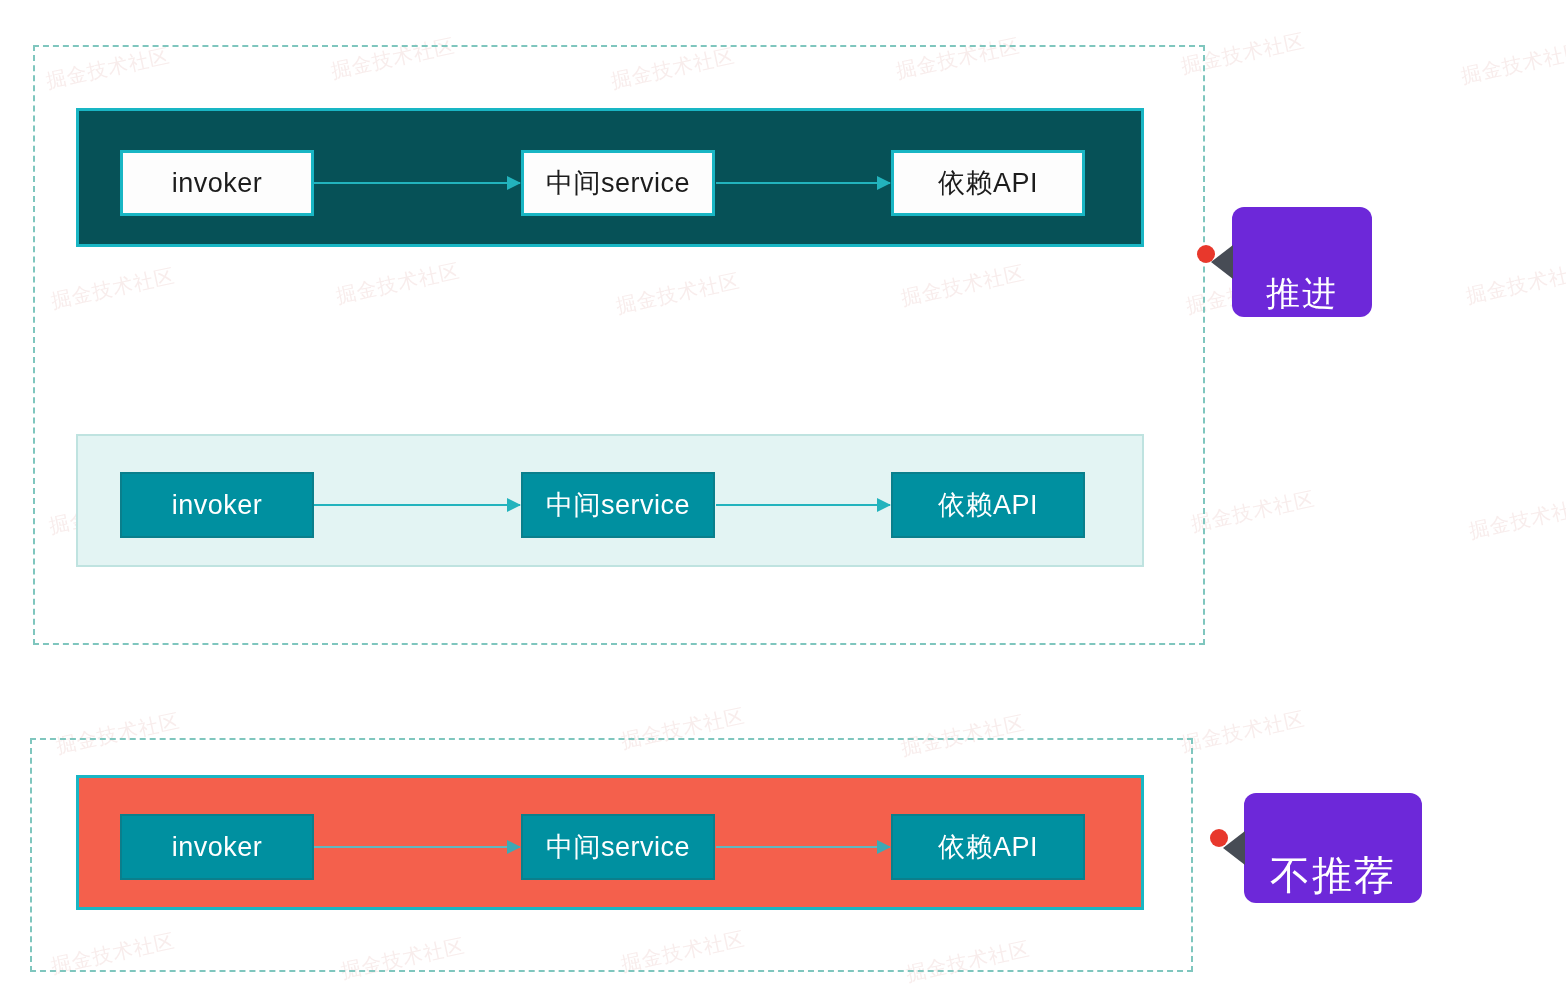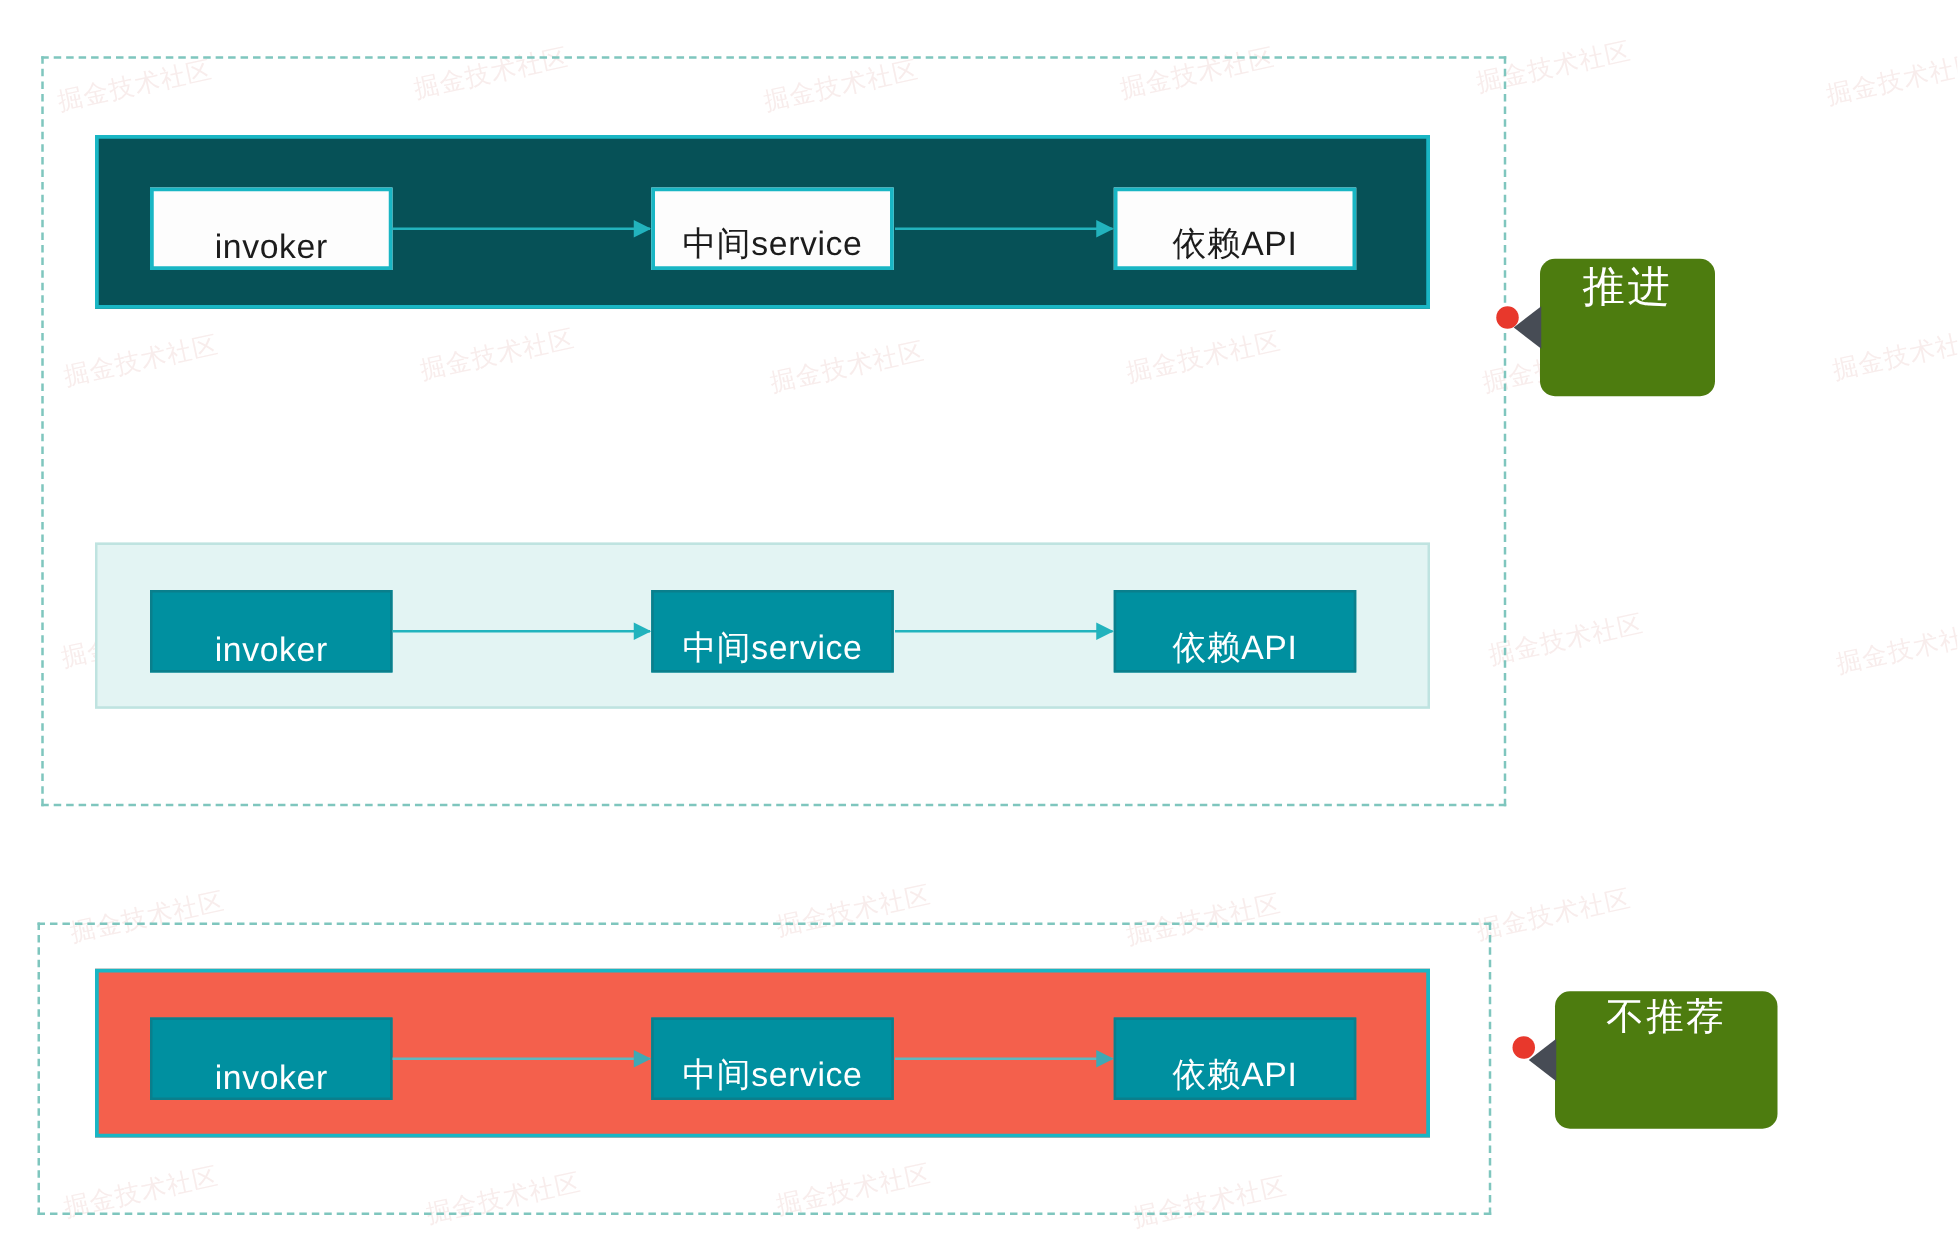--- a/index.html
+++ b/index.html
@@ -55,21 +55,21 @@
   .band-red {
     background: #f4604c;
     border: 3px solid #19b6c4;
   }
 
   
   .node {
     position: absolute;
     box-sizing: border-box;
     display: flex;
-    align-items: flex-end;
+    align-items: center;
     justify-content: center;
     white-space: nowrap;
     letter-spacing: 0.5px;
   }
   .node-white {
     background: #fdfdfd;
     border: 3px solid #19b6c4;
     color: #1c1c1c;
     font-size: 27px;
   }
@@ -96,24 +96,24 @@
     height: 0;
     border-top: 7px solid transparent;
     border-bottom: 7px solid transparent;
     border-left: 14px solid #22b3bd;
   }
   .arrow.pale::after { border-left-color: #3fa9b4; }
 
   
   .callout {
     position: absolute;
-    background: #4d7c0f;
+    background: #6d28d9;
     border-radius: 12px;
     display: flex;
-    align-items: flex-start;
+    align-items: flex-end;
     justify-content: center;
     color: #ffffff;
     box-sizing: border-box;
     letter-spacing: 2px;
   }
   .callout .tail {
     position: absolute;
     left: -21px;
     top: 50%;
     margin-top: -17px;
@@ -220,19 +220,19 @@
   <div class="arrow pale" style="left:314px; top:846px; width:206px;"></div>
   <div class="node node-teal" style="left:521px; top:814px; width:194px; height:66px;">
     <span>中间service</span>
   </div>
   <div class="arrow pale" style="left:716px; top:846px; width:174px;"></div>
   <div class="node node-teal" style="left:891px; top:814px; width:194px; height:66px;">
     <span>依赖API</span>
   </div>
 
   <div class="dot" style="left:1210px; top:829px;"></div>
-  <div class="callout" style="left:1244px; top:793px; width:178px; height:110px; font-size:30px;">
+  <div class="callout" style="left:1244px; top:793px; width:178px; height:110px; font-size:40px;">
     <span class="tail"></span>
     <span>不推荐</span>
   </div>
 
 
 </div>
 
 </body></html>

